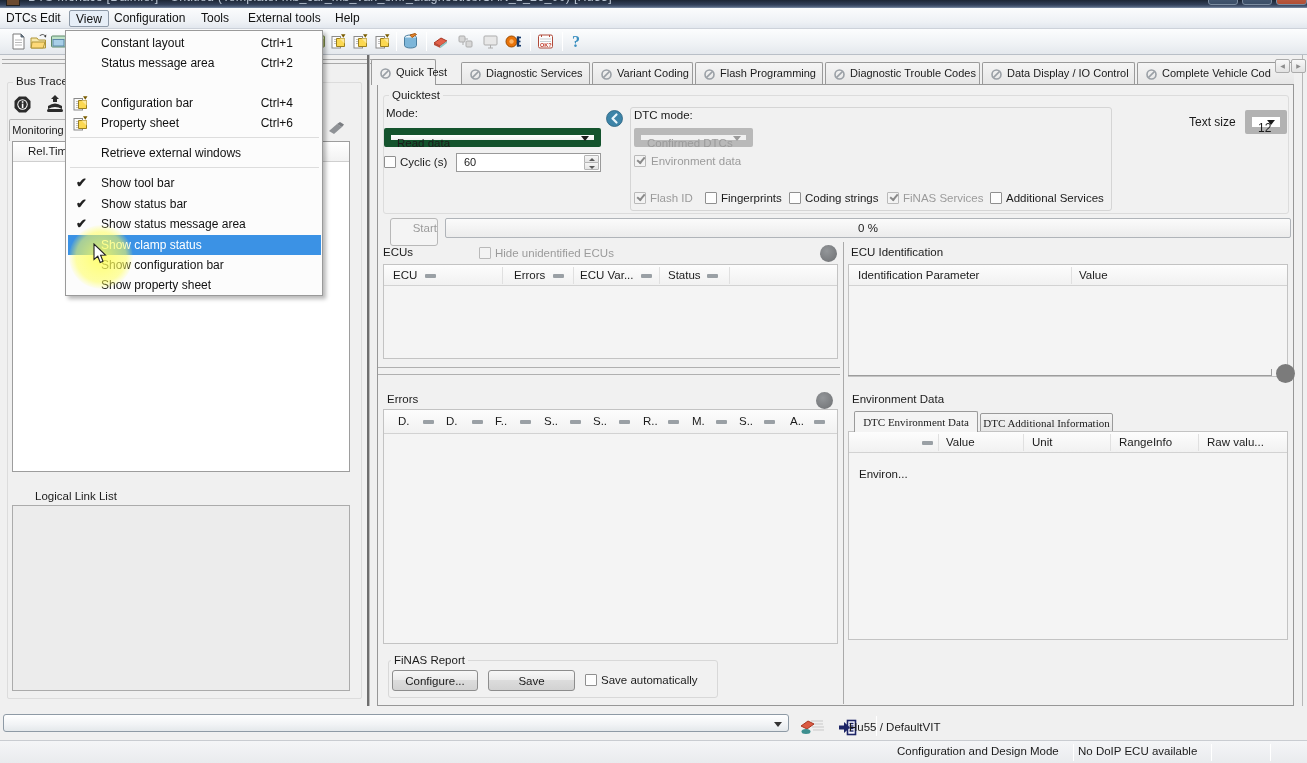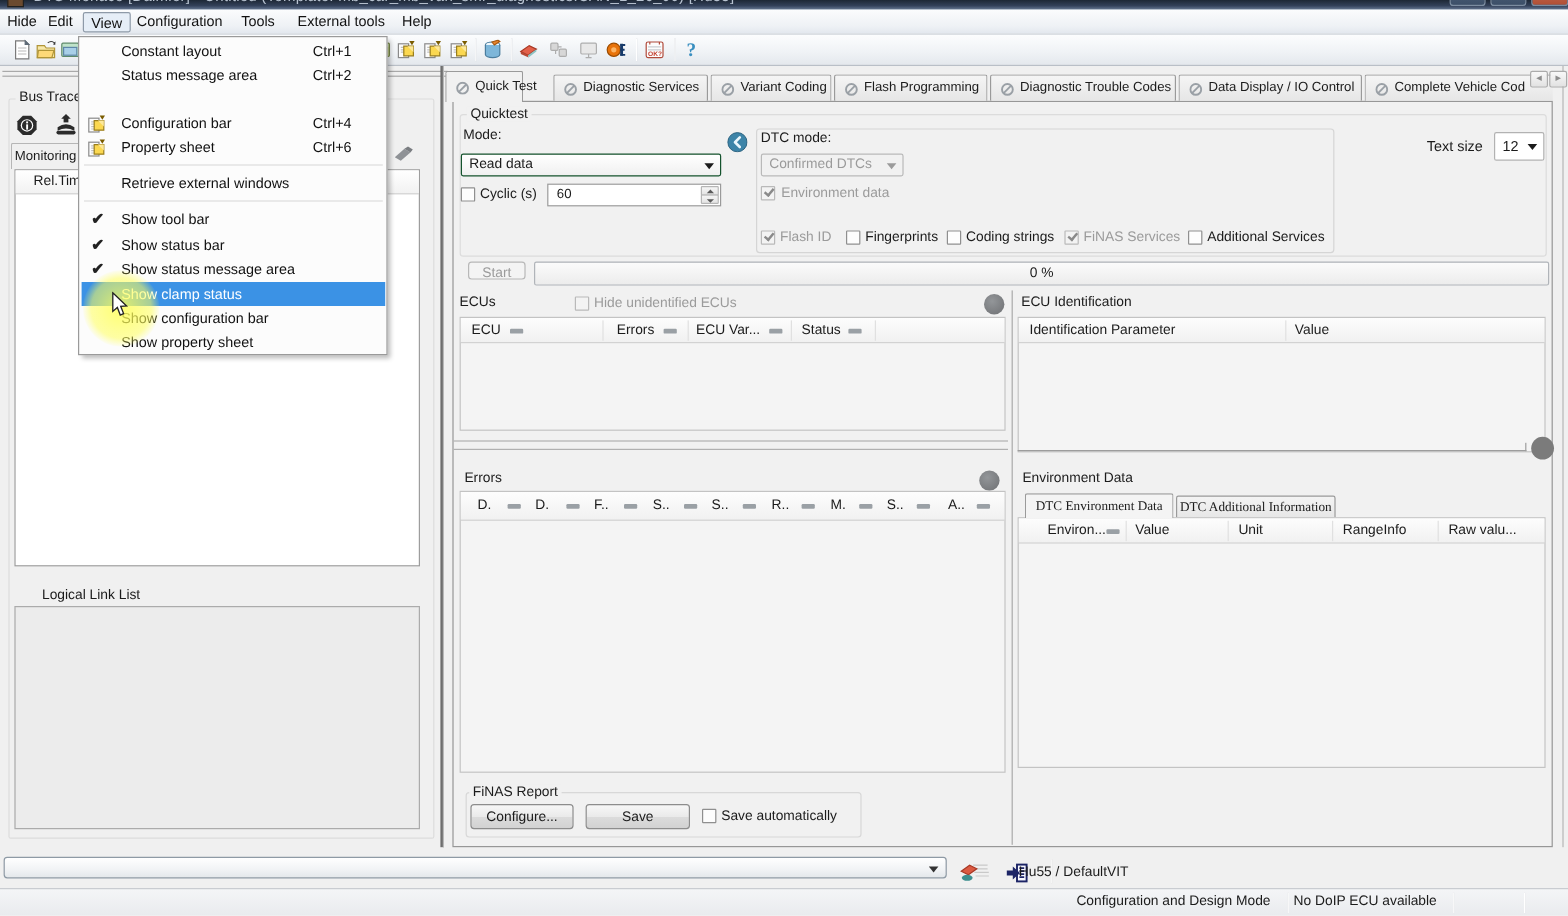--- a/index.html
+++ b/index.html
@@ -75,21 +75,21 @@
     color:#8d8d8d; text-align:center; line-height:13px; }
   #tab-strip-mask { position:absolute; left:1137px; top:59px; width:157px; height:26px; overflow:hidden; }
 
   
   .groupbox { position:absolute; border:1px solid #dcdcdc; border-radius:3px; }
   .group-label { position:absolute; background:#f1f1f1; padding:0 3px; font-size:11.5px; white-space:nowrap; }
 
   
   .label { position:absolute; font-size:11.5px; white-space:nowrap; }
   .label.dis { color:#9b9b9b; }
-  .combo { position:absolute; border:1px solid #14532d; border-radius:2px;
+  .combo { position:absolute; border:7px solid #14532d; border-radius:2px;
     background:linear-gradient(#ffffff,#f0f0f0); }
   .combo .combo-text { position:absolute; left:6px; top:2px; font-size:11.5px; }
   .combo .combo-arrow { position:absolute; right:5px; top:50%; margin-top:-2px; width:0; height:0;
     border-left:4px solid transparent; border-right:4px solid transparent; border-top:5px solid #1b1b1b; }
   .combo.disabled { border-color:#b9b9b9; background:#f1f1f1; }
   .combo.disabled .combo-text { color:#9b9b9b; }
   .combo.disabled .combo-arrow { border-top-color:#9b9b9b; }
   .checkbox { position:absolute; width:12px; height:12px; border:1px solid #8f8f8f;
     background:#fdfdfd; border-radius:1px; }
   .checkbox.dis { border-color:#b9b9b9; background:#f3f3f3; }
@@ -171,21 +171,21 @@
 
 <div id="title-bar" class="abs">
   <div id="title-app-icon"></div>
   <div id="title-text">DTS Monaco [Daimler] - Untitled (Template: mb_car_mb_van_smr_diagnostics.CAN_1_26_00) [Hu55]</div>
   <div class="winbtn" id="winbtn-min" style="left:1208px;width:30px;"></div>
   <div class="winbtn" id="winbtn-max" style="left:1242px;width:30px;"></div>
   <div class="winbtn" id="winbtn-close" style="left:1276px;width:31px;"></div>
 </div>
 
 <div id="menu-bar" class="abs">
-  <div class="menu-item" style="left:0px;">Hide</div>
+  <div class="menu-item" style="left:0px;">DTCs</div>
   <div class="menu-item" style="left:34px;">Edit</div>
   <div class="menu-item open" style="left:69px;">View</div>
   <div class="menu-item" style="left:108px;">Configuration</div>
   <div class="menu-item" style="left:195px;">Tools</div>
   <div class="menu-item" style="left:242px;">External tools</div>
   <div class="menu-item" style="left:329px;">Help</div>
 </div>
 
 <div id="toolbar" class="abs">
   <svg class="tb-icon" style="left:10px;" viewBox="0 0 17 17">
@@ -435,21 +435,21 @@
 <div class="label dis" style="left:903px;top:192px;">FiNAS Services</div>
 <div class="checkbox" style="left:990px;top:192px;"></div>
 <div class="label" style="left:1006px;top:192px;">Additional Services</div>
 
 <div class="label" style="left:1189px;top:115px;font-size:12px;">Text size</div>
 <div class="combo" style="left:1245px;top:110px;width:42px;height:24px;border-color:#b2b2b2;background:#ffffff;">
   <span class="combo-text" style="top:4px;font-size:12px;">12</span>
   <span class="combo-arrow"></span>
 </div>
 
-<div class="btn disabled" style="left:390px;top:218px;width:48px;height:15px;line-height:19px;">Start</div>
+<div class="btn disabled" style="left:390px;top:218px;width:48px;height:28px;line-height:19px;text-align:right;">Start</div>
 <div id="progress-bar" style="left:445px;top:218px;width:846px;height:20px;">
   <div id="progress-text">0 %</div>
 </div>
 
 <div class="label" style="left:383px;top:246px;">ECUs</div>
 <div class="checkbox dis" style="left:479px;top:247px;"></div>
 <div class="label dis" style="left:495px;top:247px;">Hide unidentified ECUs</div>
 <div class="ind-circle" style="left:820px;top:245px;"></div>
 
 <div class="dtable" style="left:383px;top:264px;width:455px;height:95px;">
@@ -516,21 +516,21 @@
 <div class="btn" style="left:392px;top:670px;width:86px;height:21px;line-height:20px;">Configure...</div>
 <div class="btn" style="left:488px;top:670px;width:87px;height:21px;line-height:20px;">Save</div>
 <div class="checkbox" style="left:585px;top:674px;"></div>
 <div class="label" style="left:601px;top:674px;">Save automatically</div>
 
 <div class="label" style="left:852px;top:393px;">Environment Data</div>
 <div class="subtab active" style="left:854px;top:411px;width:124px;height:21px;line-height:20px;">DTC Environment Data</div>
 <div class="subtab" style="left:980px;top:413px;width:133px;height:19px;line-height:18px;">DTC Additional Information</div>
 <div class="dtable" style="left:848px;top:431px;width:440px;height:209px;">
   <div class="thead">
-    <span class="hcell" style="left:24px;">Environ...</span>
+    <span class="hcell" style="left:10px;margin-top:32px;">Environ...</span>
     <span class="hdash" style="left:73px;"></span>
     <span class="hsep" style="left:89px;"></span>
     <span class="hcell" style="left:97px;">Value</span>
     <span class="hsep" style="left:174px;"></span>
     <span class="hcell" style="left:183px;">Unit</span>
     <span class="hsep" style="left:261px;"></span>
     <span class="hcell" style="left:270px;">RangeInfo</span>
     <span class="hsep" style="left:349px;"></span>
     <span class="hcell" style="left:358px;">Raw valu...</span>
   </div>

